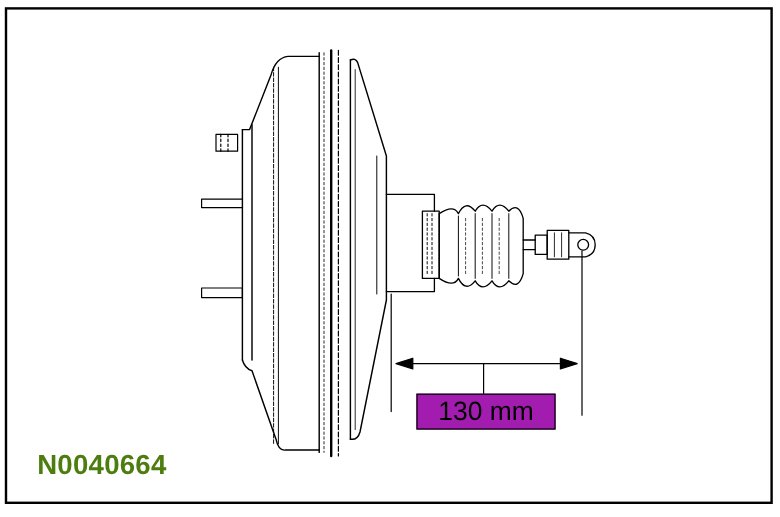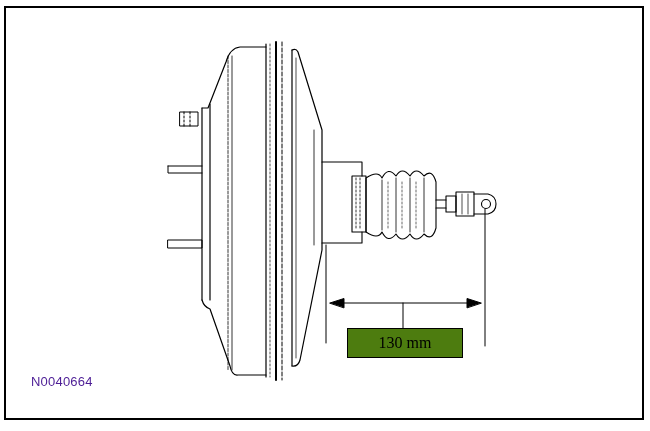--- a/index.html
+++ b/index.html
@@ -1,20 +1,20 @@
 <!DOCTYPE html>
 <html><head>
   <meta charset="utf-8">
   <style>
     html, body { margin: 0; padding: 0; background: #ffffff; }
     body { width: 650px; height: 431px; position: relative; overflow: hidden; font-family: "Liberation Sans", sans-serif; }
     .frame { position: absolute; left: 4px; top: 6px; width: 636px; height: 410px; border: 2px solid #000; box-sizing: content-box; }
     .art { position: absolute; left: 0; top: 0; }
-    .figid { position: absolute; left: 31px; top: 374px; font-size: 13px; color: #4c1d95; letter-spacing: 0.2px; }
-    .dimbox { position: absolute; left: 347px; top: 328px; width: 114px; height: 28px; border: 1.5px solid #000; background: #4d7c0f; display: flex; align-items: center; justify-content: center; font-size: 16px; color: #000; font-family: Liberation Serif, serif; }
+    .figid { position: absolute; left: 31px; top: 374px; font-size: 23px; color: #4d7c0f; letter-spacing: 0.2px; font-weight: bold; }
+    .dimbox { position: absolute; left: 347px; top: 328px; width: 114px; height: 28px; border: 1.5px solid #000; background: #a21caf; display: flex; align-items: center; justify-content: center; font-size: 22px; color: #000; }
   </style>
 </head>
 <body>
 
 <div class="frame"></div>
 
 <svg class="art" width="650" height="431" viewBox="0 0 650 431" xmlns="http://www.w3.org/2000/svg" fill="none" stroke="#000" stroke-linecap="round" stroke-linejoin="round">
 
   <g stroke-width="1">
     <rect x="180" y="112" width="18" height="14"></rect>

